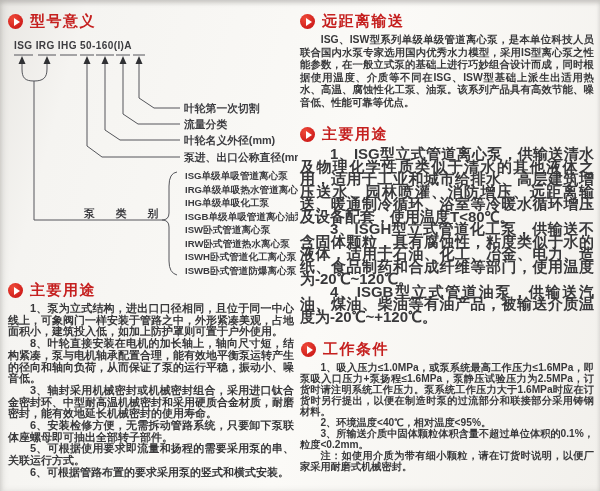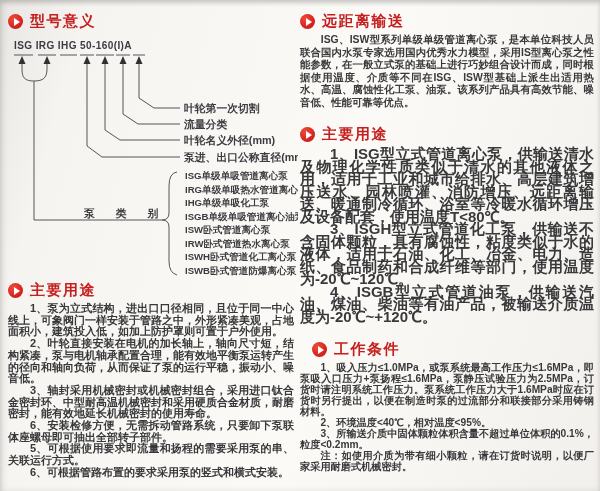--- a/index.html
+++ b/index.html
@@ -101,21 +101,21 @@
         <text class="category" x="177" y="237.5">ISWB卧式管道防爆离心泵</text>
       </g>
     </svg>
 
     <div class="sec-header" style="left:2px; top:281px;">
       <span class="play-circle"></span>
       <span class="title">主要用途</span>
     </div>
     <div class="body-text feat">
       <p>1、泵为立式结构，进出口口径相同，且位于同一中心线上，可象阀门一样安装于管路之中，外形紧凑美观，占地面积小，建筑投入低，如加上防护罩则可置于户外使用。</p>
-      <p>2、叶轮直接安装在电机的加长轴上，轴向尺寸短，结构紧凑，泵与电机轴承配置合理，能有效地平衡泵运转产生的径向和轴向负荷，从而保证了泵的运行平稳，振动小、噪音低。</p>
+      <p>8、叶轮直接安装在电机的加长轴上，轴向尺寸短，结构紧凑，泵与电机轴承配置合理，能有效地平衡泵运转产生的径向和轴向负荷，从而保证了泵的运行平稳，振动小、噪音低。</p>
       <p>3、轴封采用机械密封或机械密封组合，采用进口钛合金密封环、中型耐高温机械密封和采用硬质合金材质，耐磨密封，能有效地延长机械密封的使用寿命。</p>
       <p>6、安装检修方便，无需拆动管路系统，只要卸下泵联体座螺母即可抽出全部转子部件。</p>
       <p>5、可根据使用要求即流量和扬程的需要采用泵的串、关联运行方式。</p>
       <p>6、可根据管路布置的要求采用泵的竖式和横式安装。</p>
     </div>
   </div>
 
   <div class="col-right">
 
     <div class="sec-header" style="left:0; top:12px;">
@@ -129,21 +129,21 @@
     <div class="sec-header" style="left:0; top:125px;">
       <span class="play-circle"></span>
       <span class="title">主要用途</span>
     </div>
     <div class="body-text uses">
       <p>1、ISG型立式管道离心泵，供输送清水及物理化学性质类似于清水的其他液体之用，适用于工业和城市给排水、高层建筑增压送水、园林喷灌、消防增压、远距离输送、暖通制冷循环、浴室等冷暖水循环增压及设备配套，使用温度T&lt;80℃。</p>
       <p>3、ISGH型立式管道化工泵，供输送不含固体颗粒，具有腐蚀性，粘度类似于水的液体，适用于石油、化工、冶金、电力、造纸、食品制药和合成纤维等部门，使用温度为-20℃~120℃。</p>
       <p>4、ISGB型立式管道油泵，供输送汽油、煤油、柴油等有油产品，被输送介质温度为-20℃~+120℃。</p>
     </div>
 
-    <div class="sec-header" style="left:12px; top:340px;">
+    <div class="sec-header" style="left:1px; top:340px;">
       <span class="play-circle"></span>
       <span class="title">工作条件</span>
     </div>
     <div class="body-text cond">
       <p>1、吸入压力≤1.0MPa，或泵系统最高工作压力≤1.6MPa，即泵吸入口压力+泵扬程≤1.6MPa，泵静压试验压力为2.5MPa，订货时请注明系统工作压力。泵系统工作压力大于1.6MPa时应在订货时另行提出，以便在制造时泵的过流部分和联接部分采用铸钢材料。</p>
       <p>2、环境温度&lt;40℃，相对温度&lt;95%。</p>
       <p>3、所输送介质中固体颗粒体积含量不超过单位体积的0.1%，粒度&lt;0.2mm。</p>
       <p>注：如使用介质为带有细小颗粒，请在订货时说明，以便厂家采用耐磨式机械密封。</p>
     </div>
   </div>

